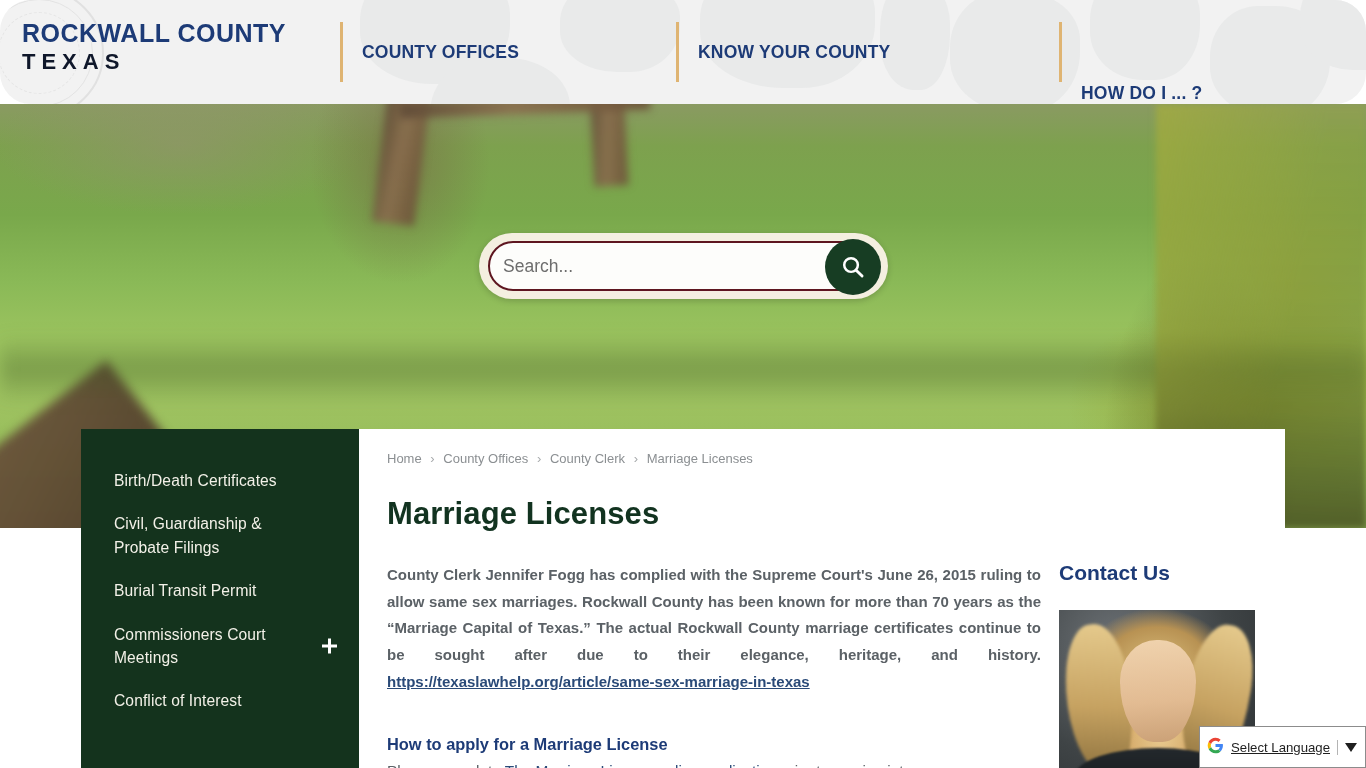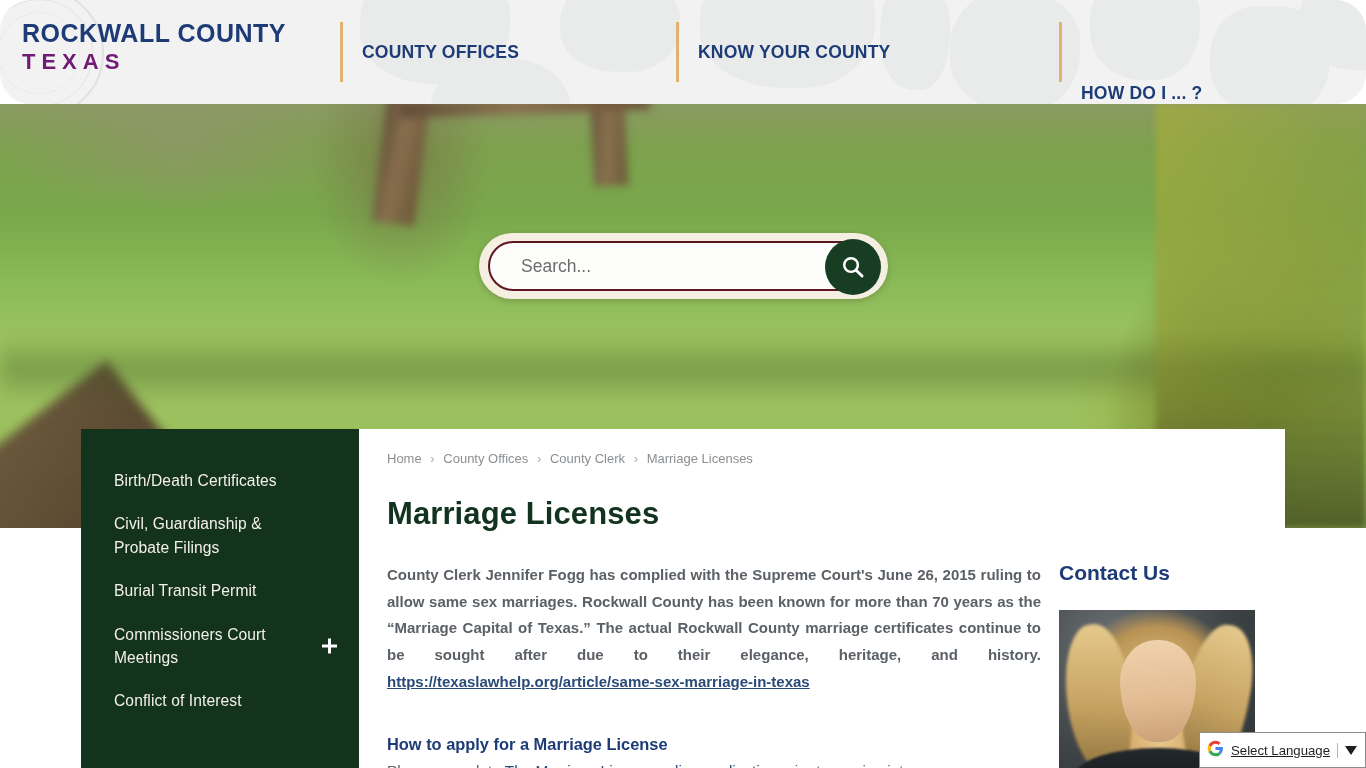--- a/index.html
+++ b/index.html
@@ -48,21 +48,21 @@
   .logo {
     position: absolute; left: 22px; top: 20px;
     z-index: 4;
   }
   .logo-top {
     font-size: 25px; font-weight: bold; letter-spacing: .5px;
     color: #1d3b77; line-height: 1.08; white-space: nowrap;
   }
   .logo-bot {
     font-size: 22px; font-weight: bold; letter-spacing: 6px;
-    color: #701a75; line-height: 1.15; margin-top: 2px;
+    color: #0f172a; line-height: 1.15; margin-top: 2px;
   }
   .navitem {
     position: absolute; top: 0; height: 104px;
     display: flex; align-items: center;
     z-index: 4;
   }
   .navdiv {
     position: absolute;
     width: 3px; height: 60px; top: 22px;
     background: #dfb472;
@@ -131,21 +131,21 @@
   .searchbox {
     position: absolute; left: 9px; top: 8px;
     width: 391px; height: 50px;
     background: #fdfdfb;
     border: 2px solid #5e1620;
     border-radius: 28px;
     display: flex; align-items: center;
   }
   .searchinput {
     border: 0; outline: 0; background: transparent;
-    margin-left: 31px;
+    margin-left: 13px;
     width: 290px; height: 30px;
     font-family: "Liberation Sans", sans-serif;
     font-size: 17.5px; color: #a21caf;
   }
   .searchinput::placeholder { color: #6d6d6d; }
   .searchbtn {
     position: absolute; right: -4px; top: -4px;
     width: 56px; height: 56px; border-radius: 50%;
     background: #173d23;
     border: 0; cursor: pointer;
@@ -257,21 +257,21 @@
     position: absolute; left: 16px; bottom: -12px;
     width: 166px; height: 56px;
     background: linear-gradient(180deg, #23282c, #15181a);
     border-radius: 50% 50% 0 0;
     filter: blur(1px);
   }
 
   
   .gtrans {
     position: absolute; right: 0; bottom: 0;
-    height: 36px;
+    height: 42px;
     background: #ffffff;
     border: 1px solid #8c8c8c;
     display: flex; align-items: center;
     padding: 0 8px 0 7px;
     gap: 7px;
     z-index: 60;
     font-size: 13.2px;
     cursor: pointer;
   }
   .gtrans .glabel {

